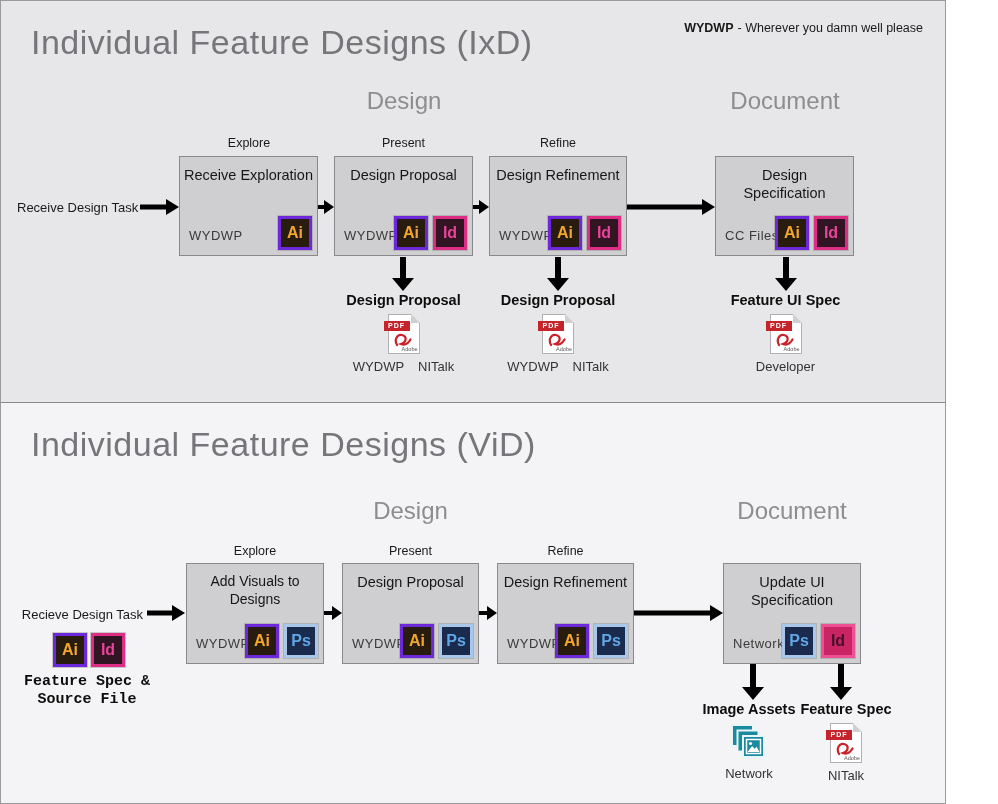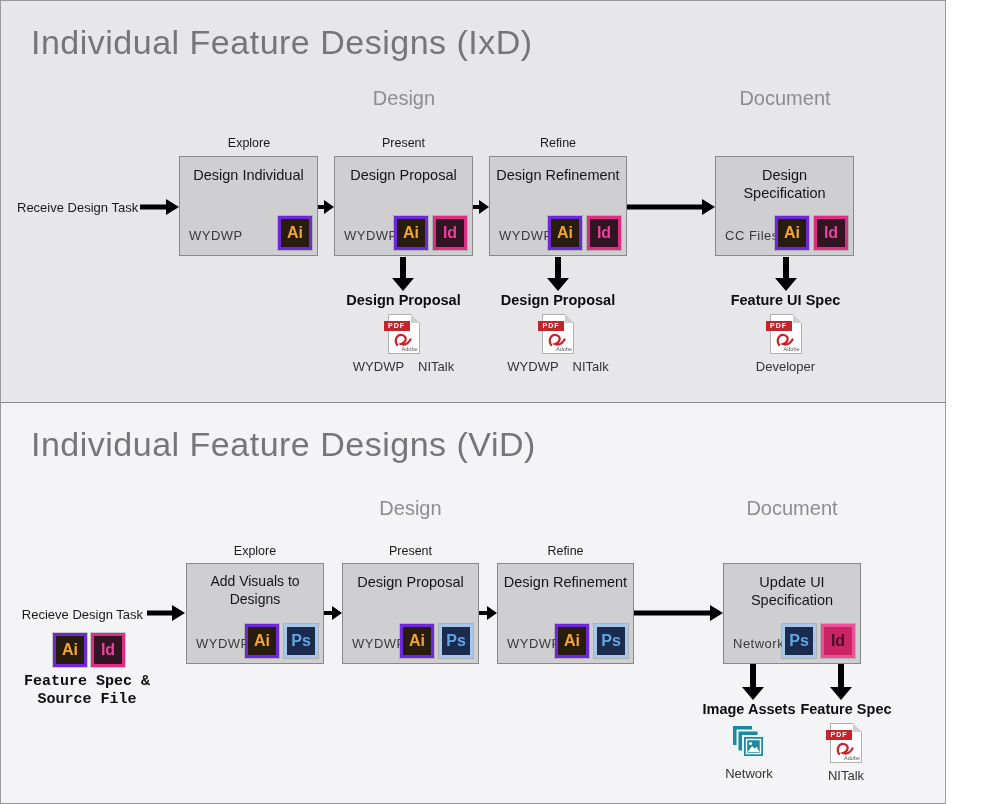--- a/index.html
+++ b/index.html
@@ -4,21 +4,21 @@
 <style>
   html,body{margin:0;padding:0;background:#fff;font-family:"Liberation Sans","DejaVu Sans",sans-serif;}
   .page{position:relative;width:946px;height:804px;border:1px solid #9a9a9c;box-sizing:border-box;overflow:hidden;background:#ec4899;}
   .sec{position:absolute;left:0;right:0;}
   .sec-a{top:0;height:401px;background:#e7e7e9;border-bottom:1px solid #8a8a8c;--secbg:#e7e7e9;}
   .sec-b{top:402px;height:401px;background:#f4f4f6;--secbg:#f4f4f6;}
   .sec-title{position:absolute;left:30px;font-size:34px;font-weight:300;color:#76767a;letter-spacing:0.5px;white-space:nowrap;}
   .legend{position:absolute;top:20px;right:22px;font-size:12.5px;color:#1a1a1a;white-space:nowrap;}
   .legend b{font-weight:700;}
   .legend .def{margin-left:4px;}
-  .col-hdr{position:absolute;text-align:center;font-size:20px;font-weight:300;color:#8d8d90;white-space:nowrap;}
+  .col-hdr{position:absolute;text-align:center;font-size:24px;font-weight:300;color:#8d8d90;white-space:nowrap;}
   .phase{position:absolute;text-align:center;font-size:12.5px;color:#1a1a1a;}
   .flow-label{position:absolute;font-size:13px;color:#1a1a1a;text-align:right;white-space:nowrap;}
   
   .pbox{position:absolute;background:#cfcfd1;border:1px solid #89898c;box-sizing:border-box;}
   .pbox .pt{margin-top:9px;text-align:center;font-size:14.5px;color:#161616;padding:0 3px;line-height:1.25;}
   .pbox .owner{position:absolute;left:9px;bottom:12px;font-size:13px;color:#3a3a3a;letter-spacing:0.5px;}
   .pbox .icons{position:absolute;right:5px;bottom:5px;display:flex;gap:5px;}
   
   .app-icon{width:34px;height:34px;box-sizing:border-box;display:flex;align-items:center;justify-content:center;font-weight:700;font-size:16px;box-shadow:0 0 0 1px rgba(120,120,120,0.35);}
   .ai{background:#271c0e;border:3px solid #6d28d9;color:#f3a62f;}
@@ -49,36 +49,39 @@
   .artifact{position:absolute;text-align:center;font-size:15px;font-weight:700;color:#0d0d0d;line-height:1.2;font-family:Liberation Mono, monospace;}
   .input-icons{position:absolute;display:flex;gap:4px;}
 </style>
 </head>
 <body>
 
 <div class="page">
 
   <div class="sec sec-a">
     <div class="sec-title" style="top:22px;">Individual Feature Designs (IxD)</div>
+    <div class="legend">
+      <b>WYDWP</b><span class="def">- Wherever you damn well please</span>
+    </div>
 
     <div class="col-hdr" style="left:333px;width:140px;top:86px;">Design</div>
     <div class="col-hdr" style="left:714px;width:140px;top:86px;">Document</div>
 
     <div class="phase" style="left:178px;width:140px;top:135px;">Explore</div>
     <div class="phase" style="left:333px;width:139px;top:135px;">Present</div>
     <div class="phase" style="left:488px;width:138px;top:135px;">Refine</div>
 
     <div class="flow-label" style="left:16px;top:199px;width:119px;">Receive Design Task</div>
     <div class="arr-r big" style="left:139px;top:198px;width:39px;">
         <div class="stem"></div>
         <div class="head"></div>
       </div>
 
     <div class="pbox" style="left:178px;top:155px;width:139px;height:100px;">
-      <div class="pt">Design Individual</div>
+      <div class="pt">Receive Exploration</div>
       <div class="owner">WYDWP</div>
       <div class="icons">
           <span class="app-icon ai">Ai</span>
         </div>
     </div>
     <div class="pbox" style="left:333px;top:155px;width:139px;height:100px;">
       <div class="pt">Design Proposal</div>
       <div class="owner">WYDWP</div>
       <div class="icons">
         <span class="app-icon ai">Ai</span>

